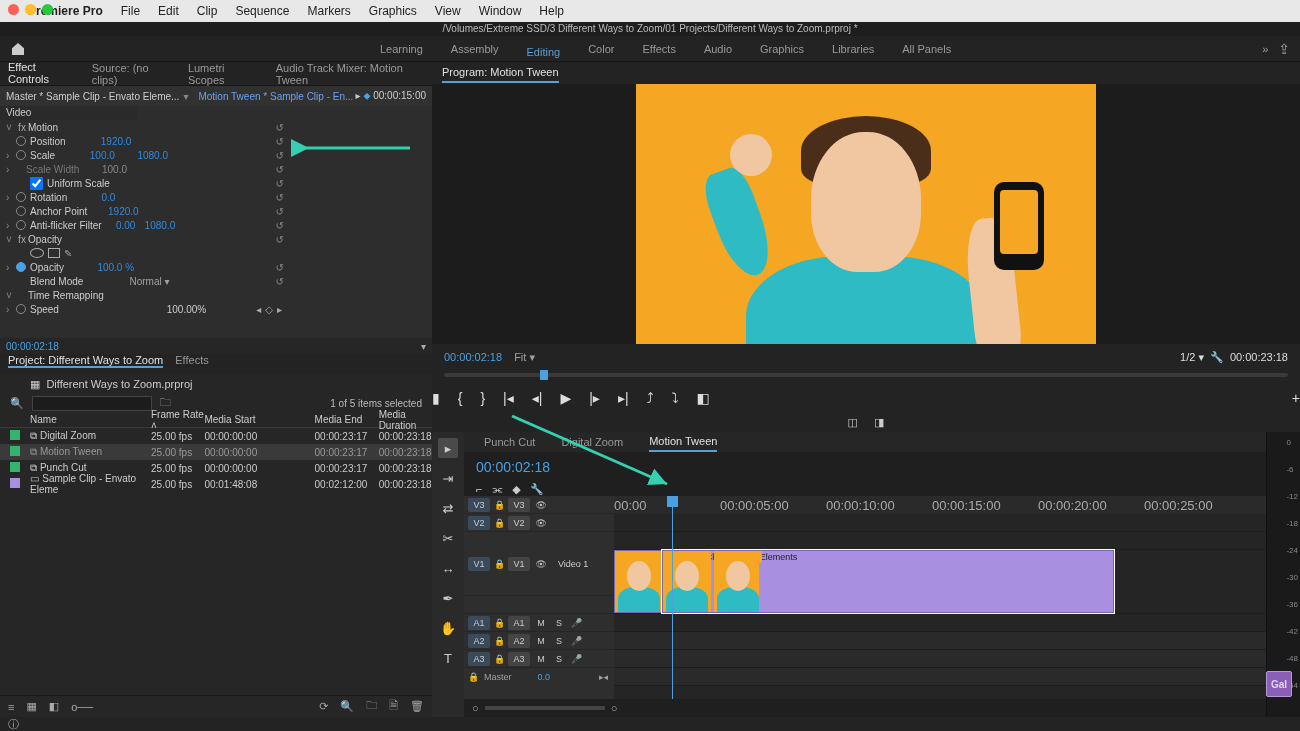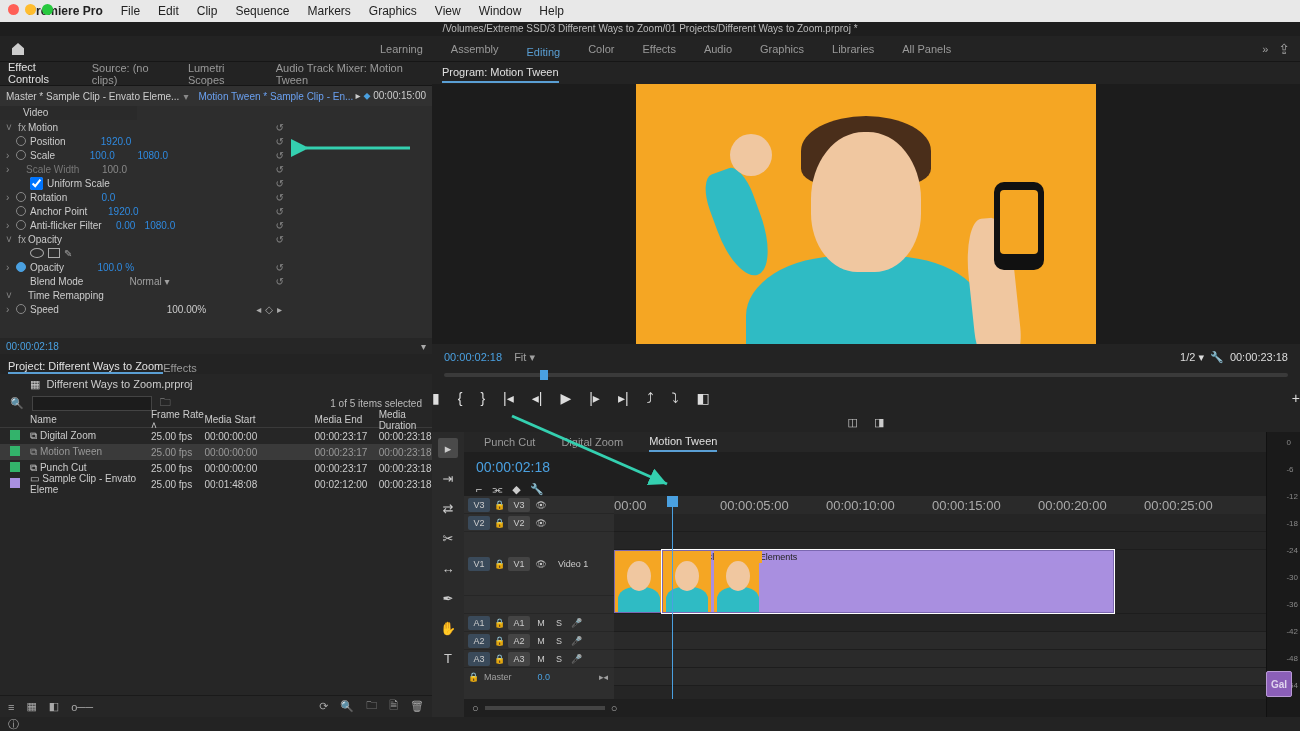--- a/index.html
+++ b/index.html
@@ -48,21 +48,21 @@
 .ec-row .stop { display:inline-block; width:10px; height:10px; border:1px solid #888; border-radius:50%; margin-right:4px; }
 .ec-row .label { color:#ccc; }
 .ec-row .val { color:#2f8ae0; margin-left:auto; margin-right:4px; }
 .ec-row .val2 { color:#2f8ae0; margin-right:90px;margin-top:28px; }
 .ec-row .reset { color:#888; margin-left:auto; margin-right:6px; }
 .ec-row input[type=checkbox]{ margin-right:4px; }
 .ec-footer { height: 16px; background:#262626; display:flex; align-items:center; padding: 0 6px; font-size:10px; color:#4aa0e0; }
 
 
 .project-panel { flex:1; background:#262626; display:flex; flex-direction:column; }
-.pp-tabs { height: 20px; background:#232323; display:flex; align-items:flex-end; padding:0 8px; gap:0; font-size:11px; }
+.pp-tabs { height: 20px; background:#232323; display:flex; align-items:flex-start; padding:0 8px; gap:12px; font-size:11px; }
 .pp-tabs .tab{ color:#999; } .pp-tabs .tab.active{ color:#e0e0e0; border-bottom:2px solid #5a9fd4;}
 .pp-path { height: 20px; padding: 0 10px 0 30px; display:flex; align-items:center; color:#ccc; font-size:11px;}
 .pp-search { height: 18px; display:flex; align-items:center; padding:0 10px; gap:8px; }
 .pp-search input{ background:#1c1c1c; border:1px solid #444; color:#ccc; padding:1px 4px; width:120px; font-size:10px;}
 .pp-search .selinfo{ margin-left:auto; color:#bbb; font-size:10px;}
 .pp-header, .pp-row { display:flex; height: 16px; align-items:center; font-size:10px; padding-left:10px; }
 .pp-header { color:#ccc; border-bottom:1px solid #3a3a3a;}
 .pp-row { color:#ccc; }
 .pp-row.selected{ background:#3a3a3a; color:#999;}
 .col-swatch{width:18px;} .col-name{width:140px; padding-left:4px;} .col-fr{width:60px;} .col-ms{width:80px;} .col-me{width:72px;margin-left:39px;} .col-md{width:60px;}
@@ -182,21 +182,21 @@
         <span class="tab">Lumetri Scopes</span>
         <span class="tab">Audio Track Mixer: Motion Tween</span>
       </div>
       <div class="ec-header">
         <span class="src">Master * Sample Clip - Envato Eleme...</span>
         <span style="color:#888;margin:0 4px">▾</span>
         <span class="seq">Motion Tween * Sample Clip - En...</span>
         <span class="tc">▸ <span style="color:#4aa0e0">⬥</span> <span>00:00:15:00</span></span>
       </div>
       <div style="display:flex">
-        <div style="width:295px;height:14px;background:#2a2a2a;padding-left:23px;font-size:10px;line-height:14px;color:#ccc">Video</div>
+        <div style="width:295px;height:14px;background:#2a2a2a;padding-left:6px;font-size:10px;line-height:14px;color:#ccc">Video</div>
         <div class="ec-clipbar">
             <div class="clip">Sample Clip - Envato Elements</div>
           </div>
       </div>
       <div class="ec-body">
         <div class="ec-rows">
           <div class="ec-row section">
               <span class="tw">˅</span>
               <span class="fx" style="color:#aaa">fx</span>
               <span class="label">Motion</span>

